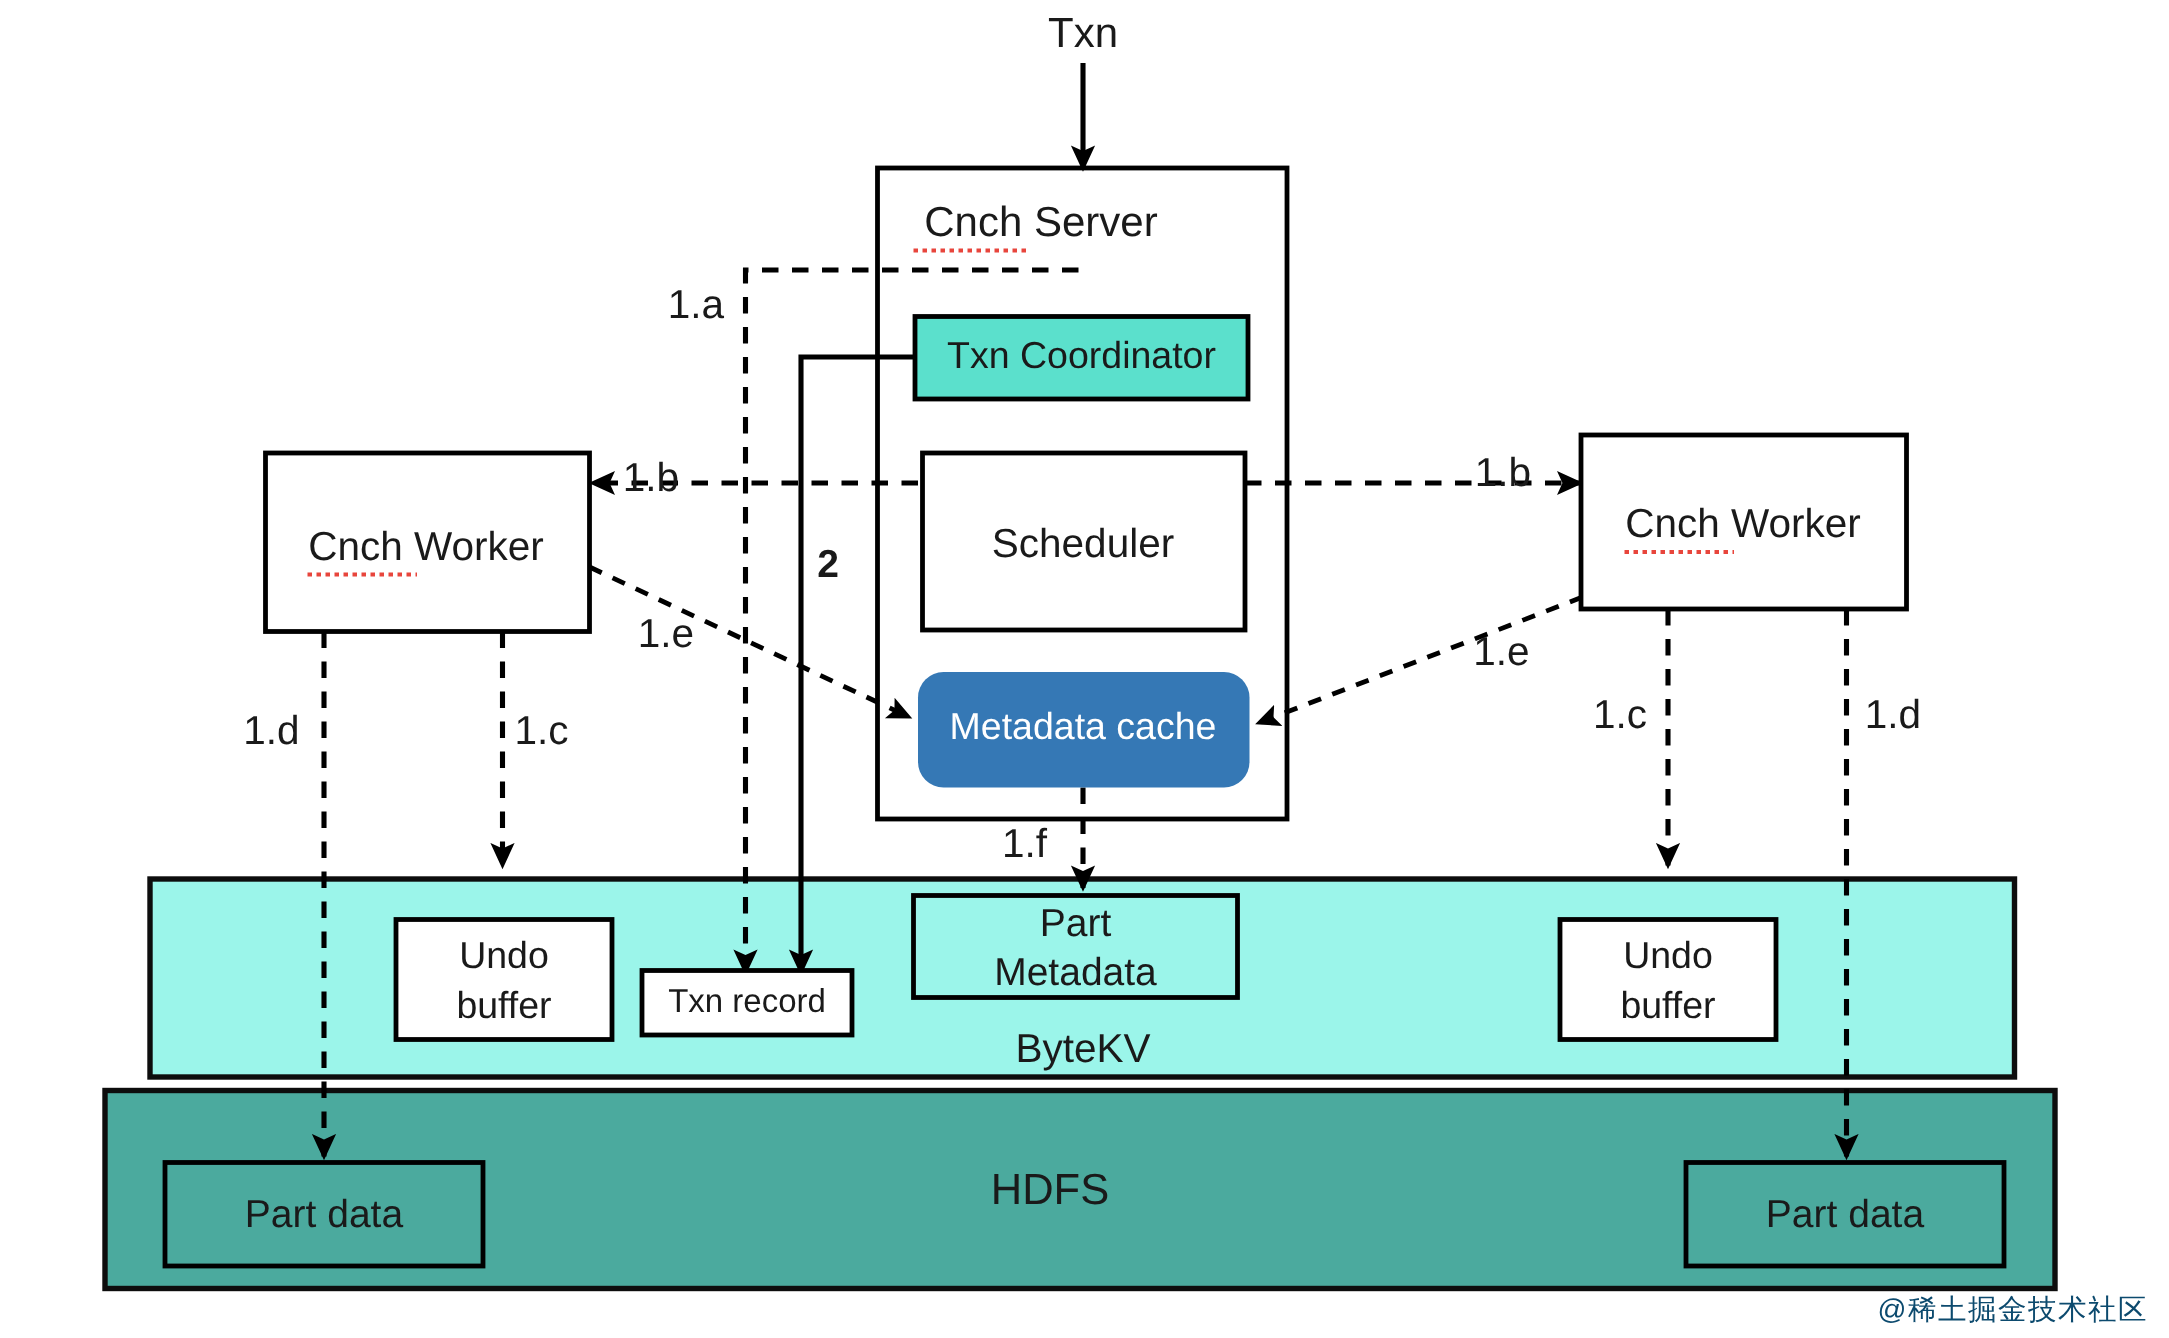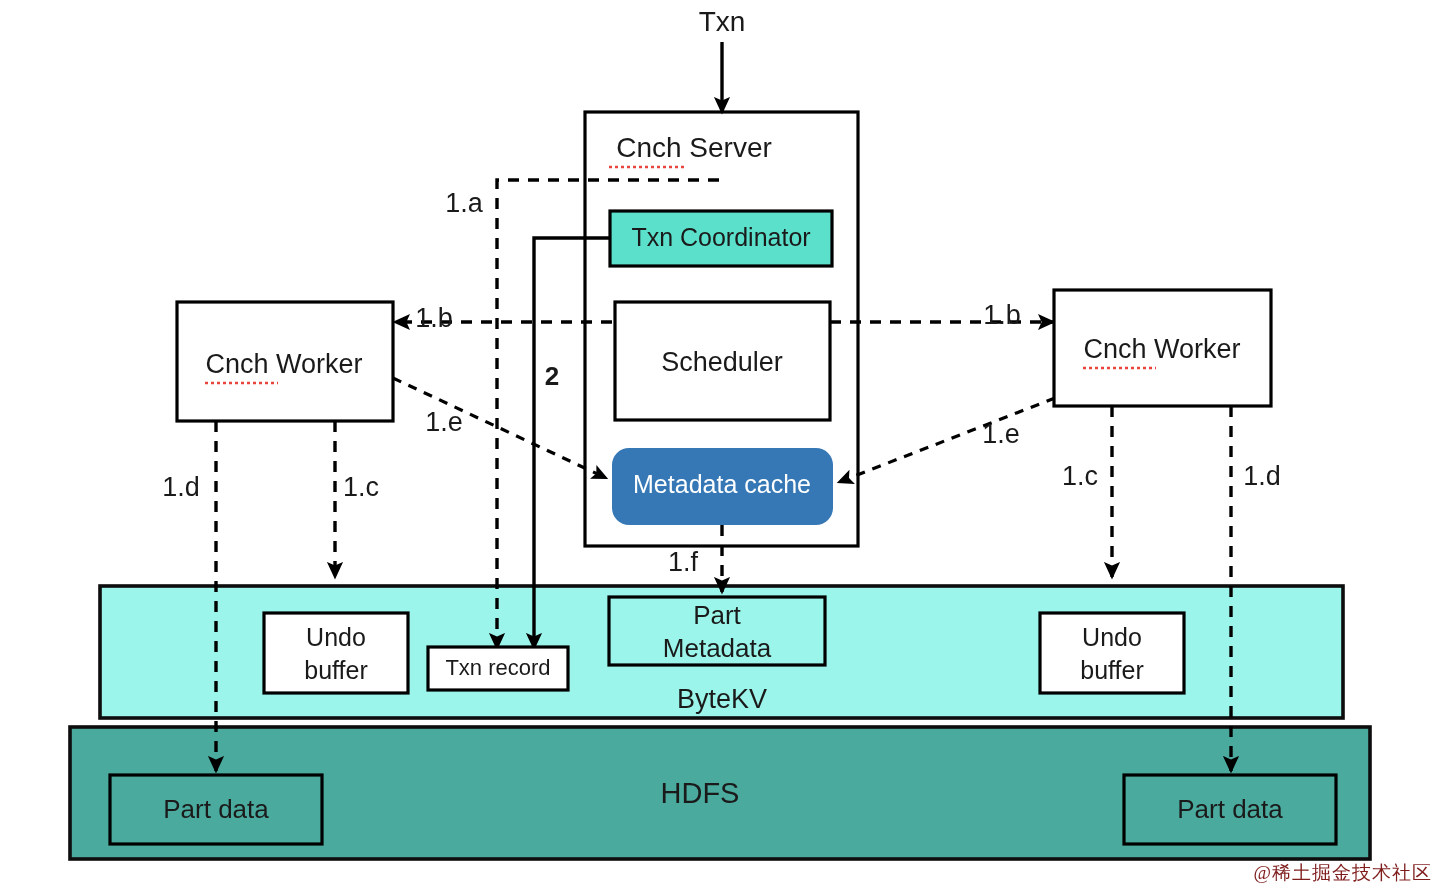--- a/index.html
+++ b/index.html
@@ -56,23 +56,23 @@
   .spell-underline {
     stroke: #e8453c;
     stroke-width: 2.6;
     stroke-dasharray: 3 3;
     fill: none;
   }
   .watermark {
     position: absolute;
     right: 14px;
     bottom: 6px;
-    font-family: Liberation Serif, serif;
+    font-family: Liberation Sans, sans-serif;
     font-size: 19px;
-    color: #7f1d1d;
+    color: #0c4a6e;
     letter-spacing: 1px;
     user-select: none;
   }
 </style>
 </head>
 <body>
 
 <div id="diagram-root">
   <svg class="diagram" viewBox="0 0 1446 892" xmlns="http://www.w3.org/2000/svg">
 

